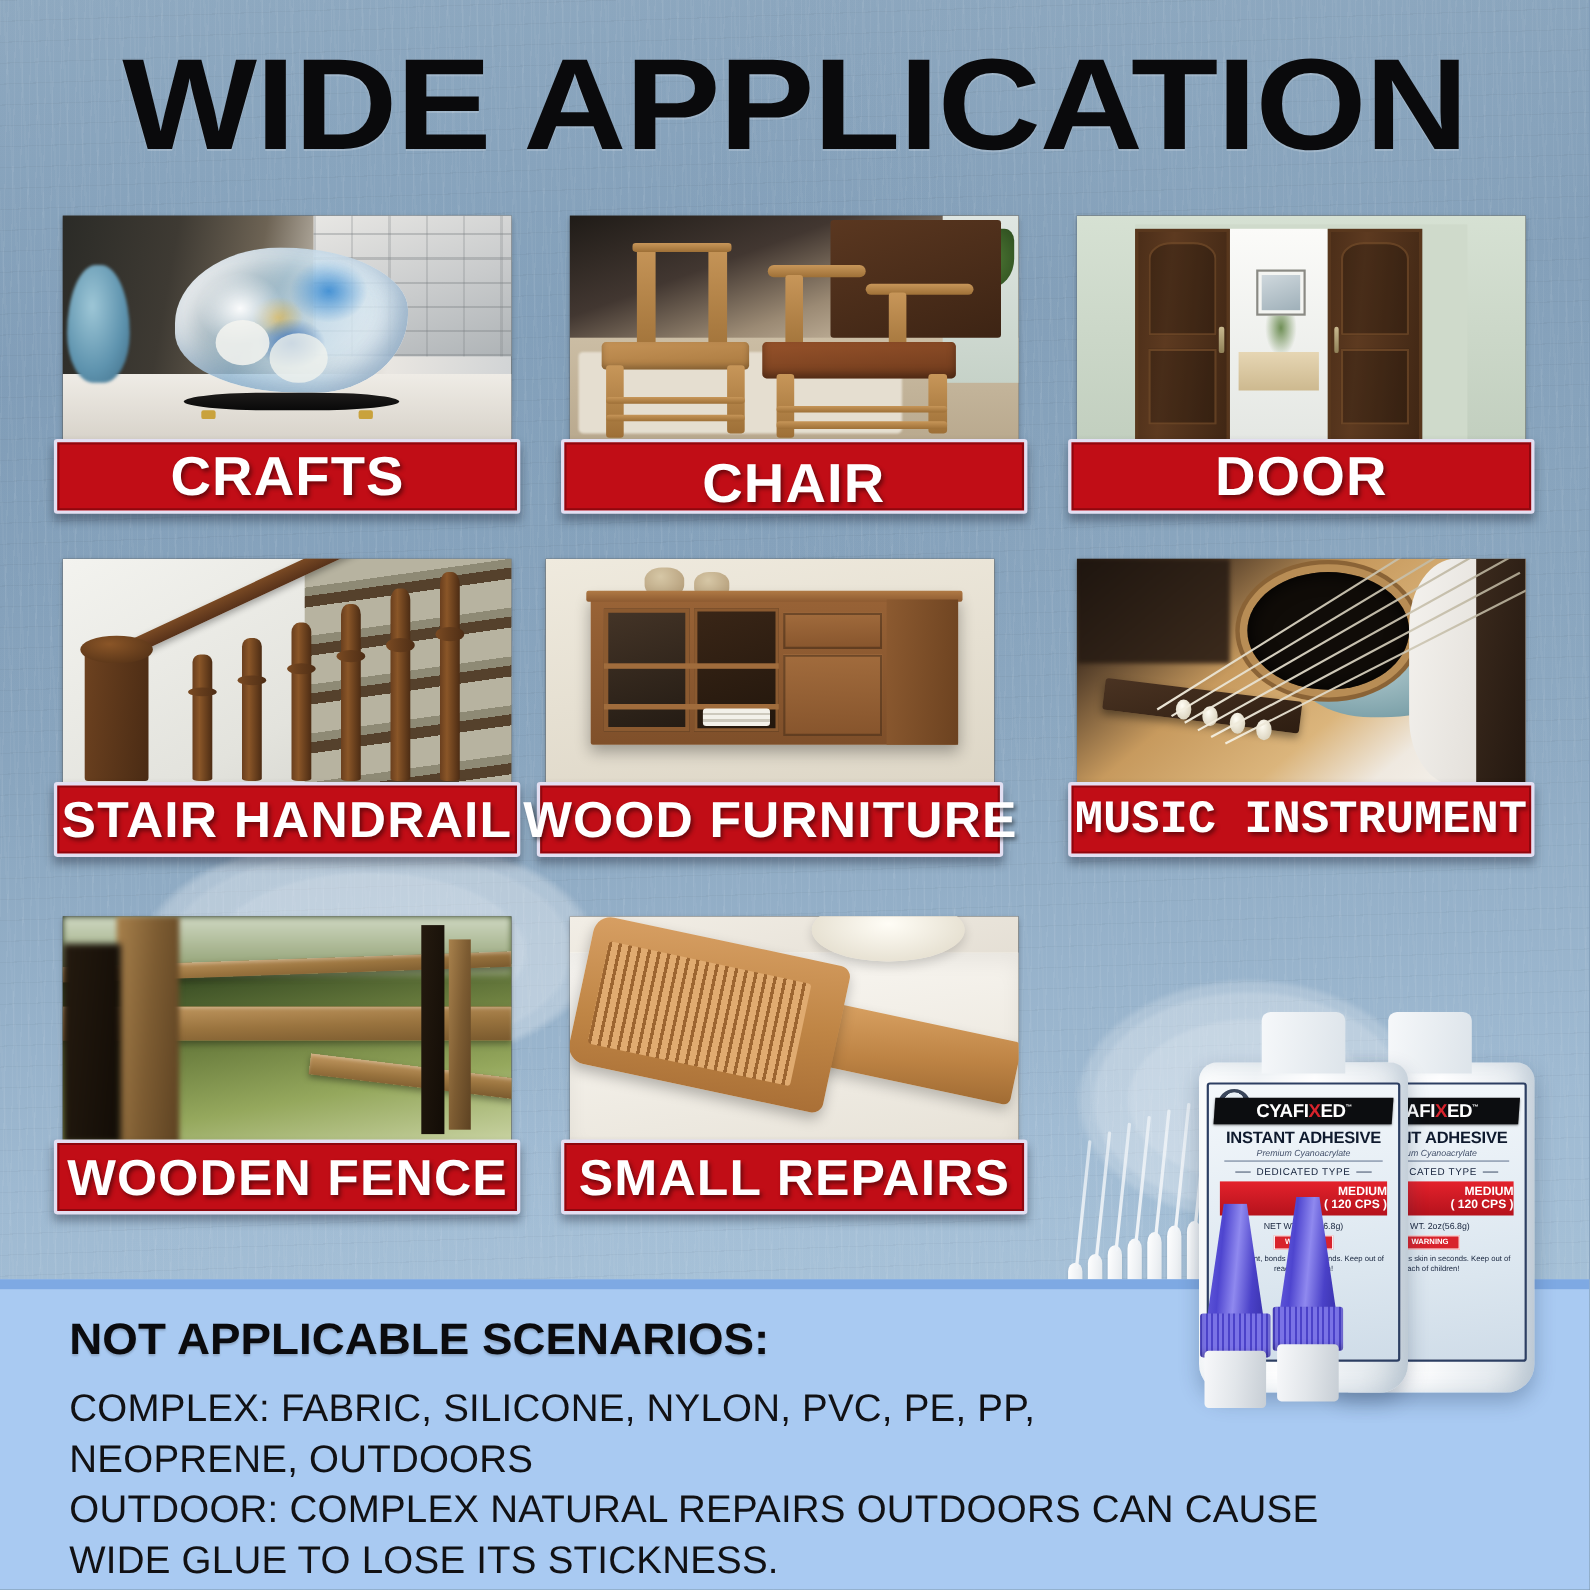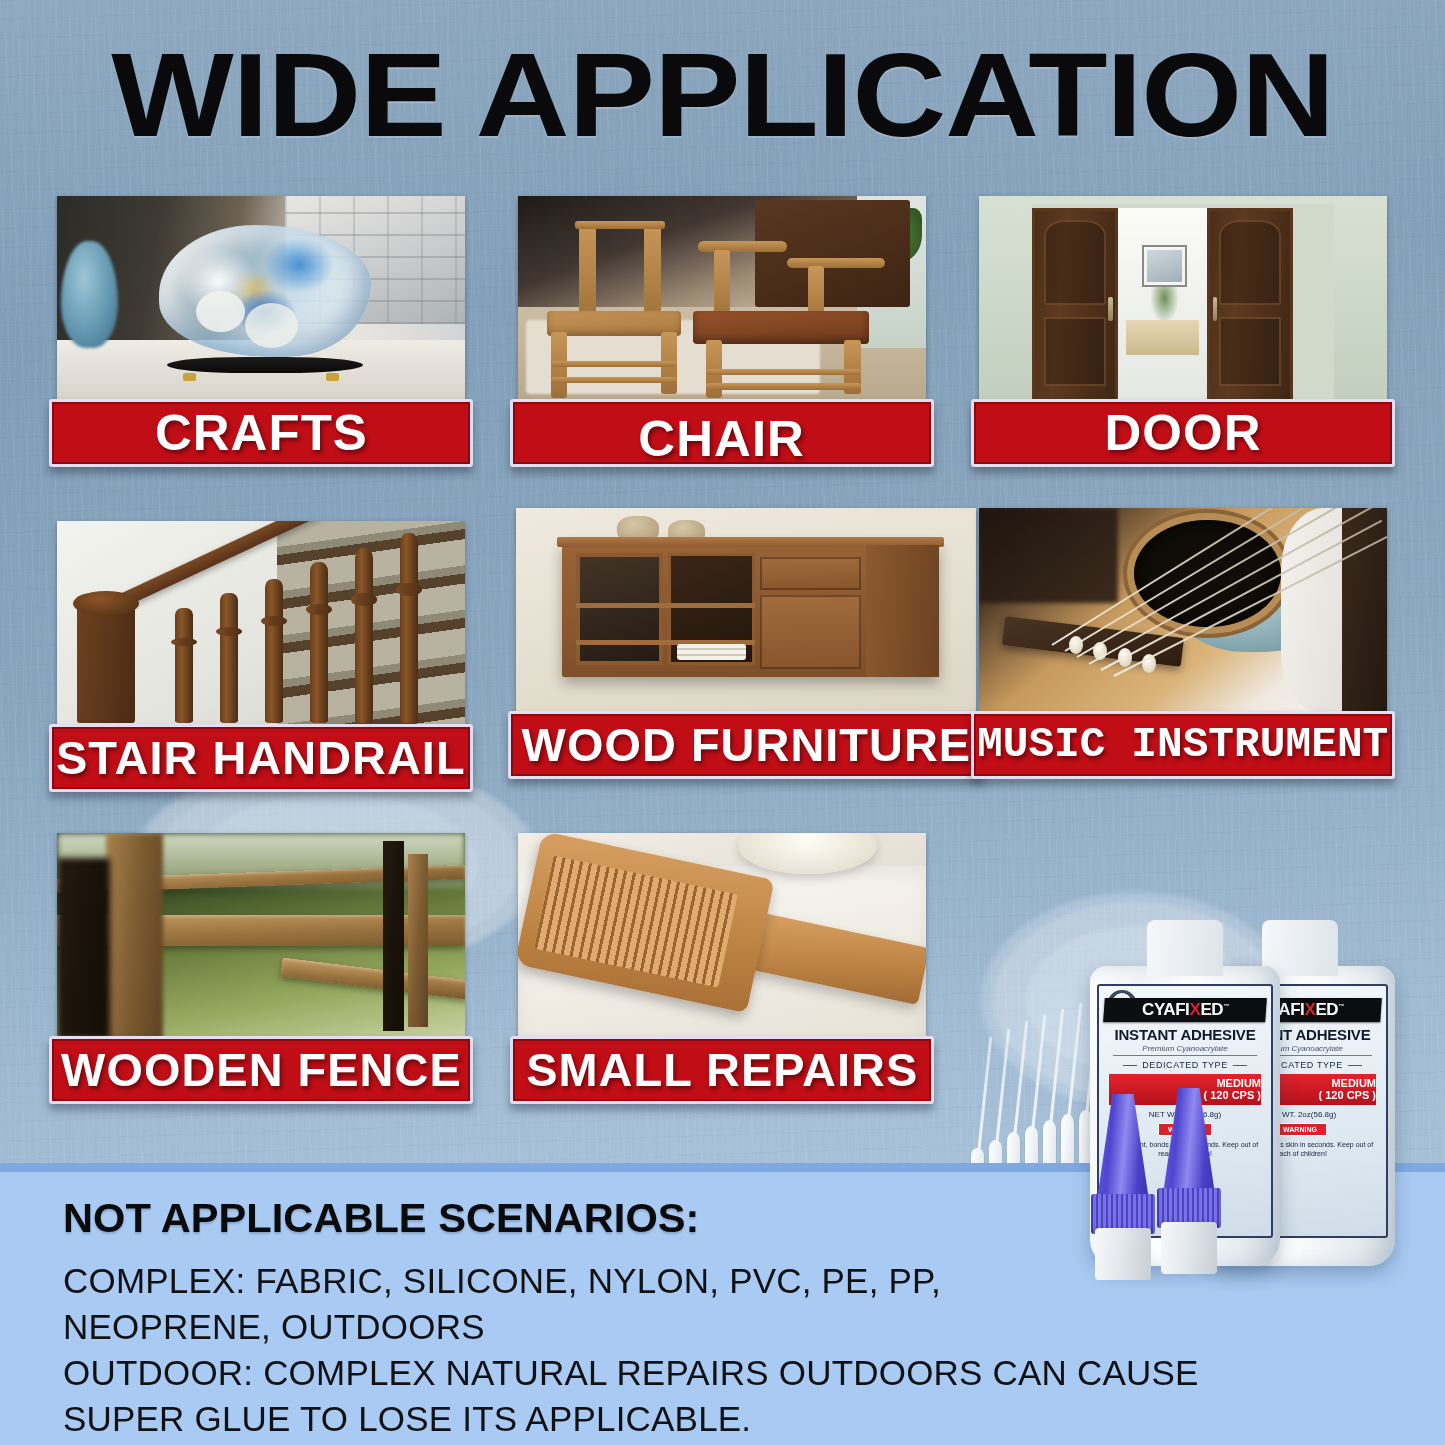--- a/index.html
+++ b/index.html
@@ -371,42 +371,42 @@
           <div class="dp-inset dp-bot"></div>
           <div class="dp-handle" style="left:6%;"></div>
         </div>
       </div>
     </div>
     <div class="banner" style="top:203px;">
       <span class="banner-text">DOOR</span>
     </div>
   </div>
 
-  <div class="cell" style="left:57px; top:508px; width:408px; height:275px;margin-top:13px;">
+  <div class="cell" style="left:57px; top:508px; width:408px; height:275px;">
     <div class="photo" style="height:206px;">
       <div class="scene">
         <div class="s-st-wall"></div>
         <div class="s-st-steps"></div>
         <div class="bal" style="left:29%; height:56%;"></div>
         <div class="bal" style="left:40%; height:63%;"></div>
         <div class="bal" style="left:51%; height:70%;"></div>
         <div class="bal" style="left:62%; height:78%;"></div>
         <div class="bal" style="left:73%; height:85%;"></div>
         <div class="bal" style="left:84%; height:92%;"></div>
         <div class="s-st-rail"></div>
         <div class="s-st-newel"></div>
         <div class="s-st-newelcap"></div>
       </div>
     </div>
     <div class="banner" style="top:203px;">
       <span class="banner-text fit-lg">STAIR HANDRAIL</span>
     </div>
   </div>
 
-  <div class="cell" style="left:516px; top:508px; width:460px; height:275px;">
+  <div class="cell" style="left:496px; top:508px; width:408px; height:275px;">
     <div class="photo" style="height:206px;">
       <div class="scene">
         <div class="s-wf-wall"></div>
         <div class="s-wf-pot" style="left:22%; top:4%; width:9%; height:13%;"></div>
         <div class="s-wf-pot" style="left:33%; top:6%; width:8%; height:12%;"></div>
         <div class="s-wf-body"></div>
         <div class="s-wf-top"></div>
         <div class="s-wf-glass"></div>
         <div class="s-wf-open"></div>
         <div class="s-wf-shelf" style="top:46%;"></div>
@@ -550,14 +550,14 @@
 </div>
 
 <div id="bottom">
   <div id="bottom-strip"></div>
 </div>
 <div id="nap-title">NOT APPLICABLE SCENARIOS:</div>
 <div id="nap-lines">
   <div>COMPLEX: FABRIC, SILICONE, NYLON, PVC, PE, PP,</div>
   <div>NEOPRENE, OUTDOORS</div>
   <div>OUTDOOR: COMPLEX NATURAL REPAIRS OUTDOORS CAN CAUSE</div>
-  <div>SUPER GLUE TO LOSE ITS APPLICABLE.</div>
+  <div>WIDE GLUE TO LOSE ITS STICKNESS.</div>
 </div>
 
 </body></html>

